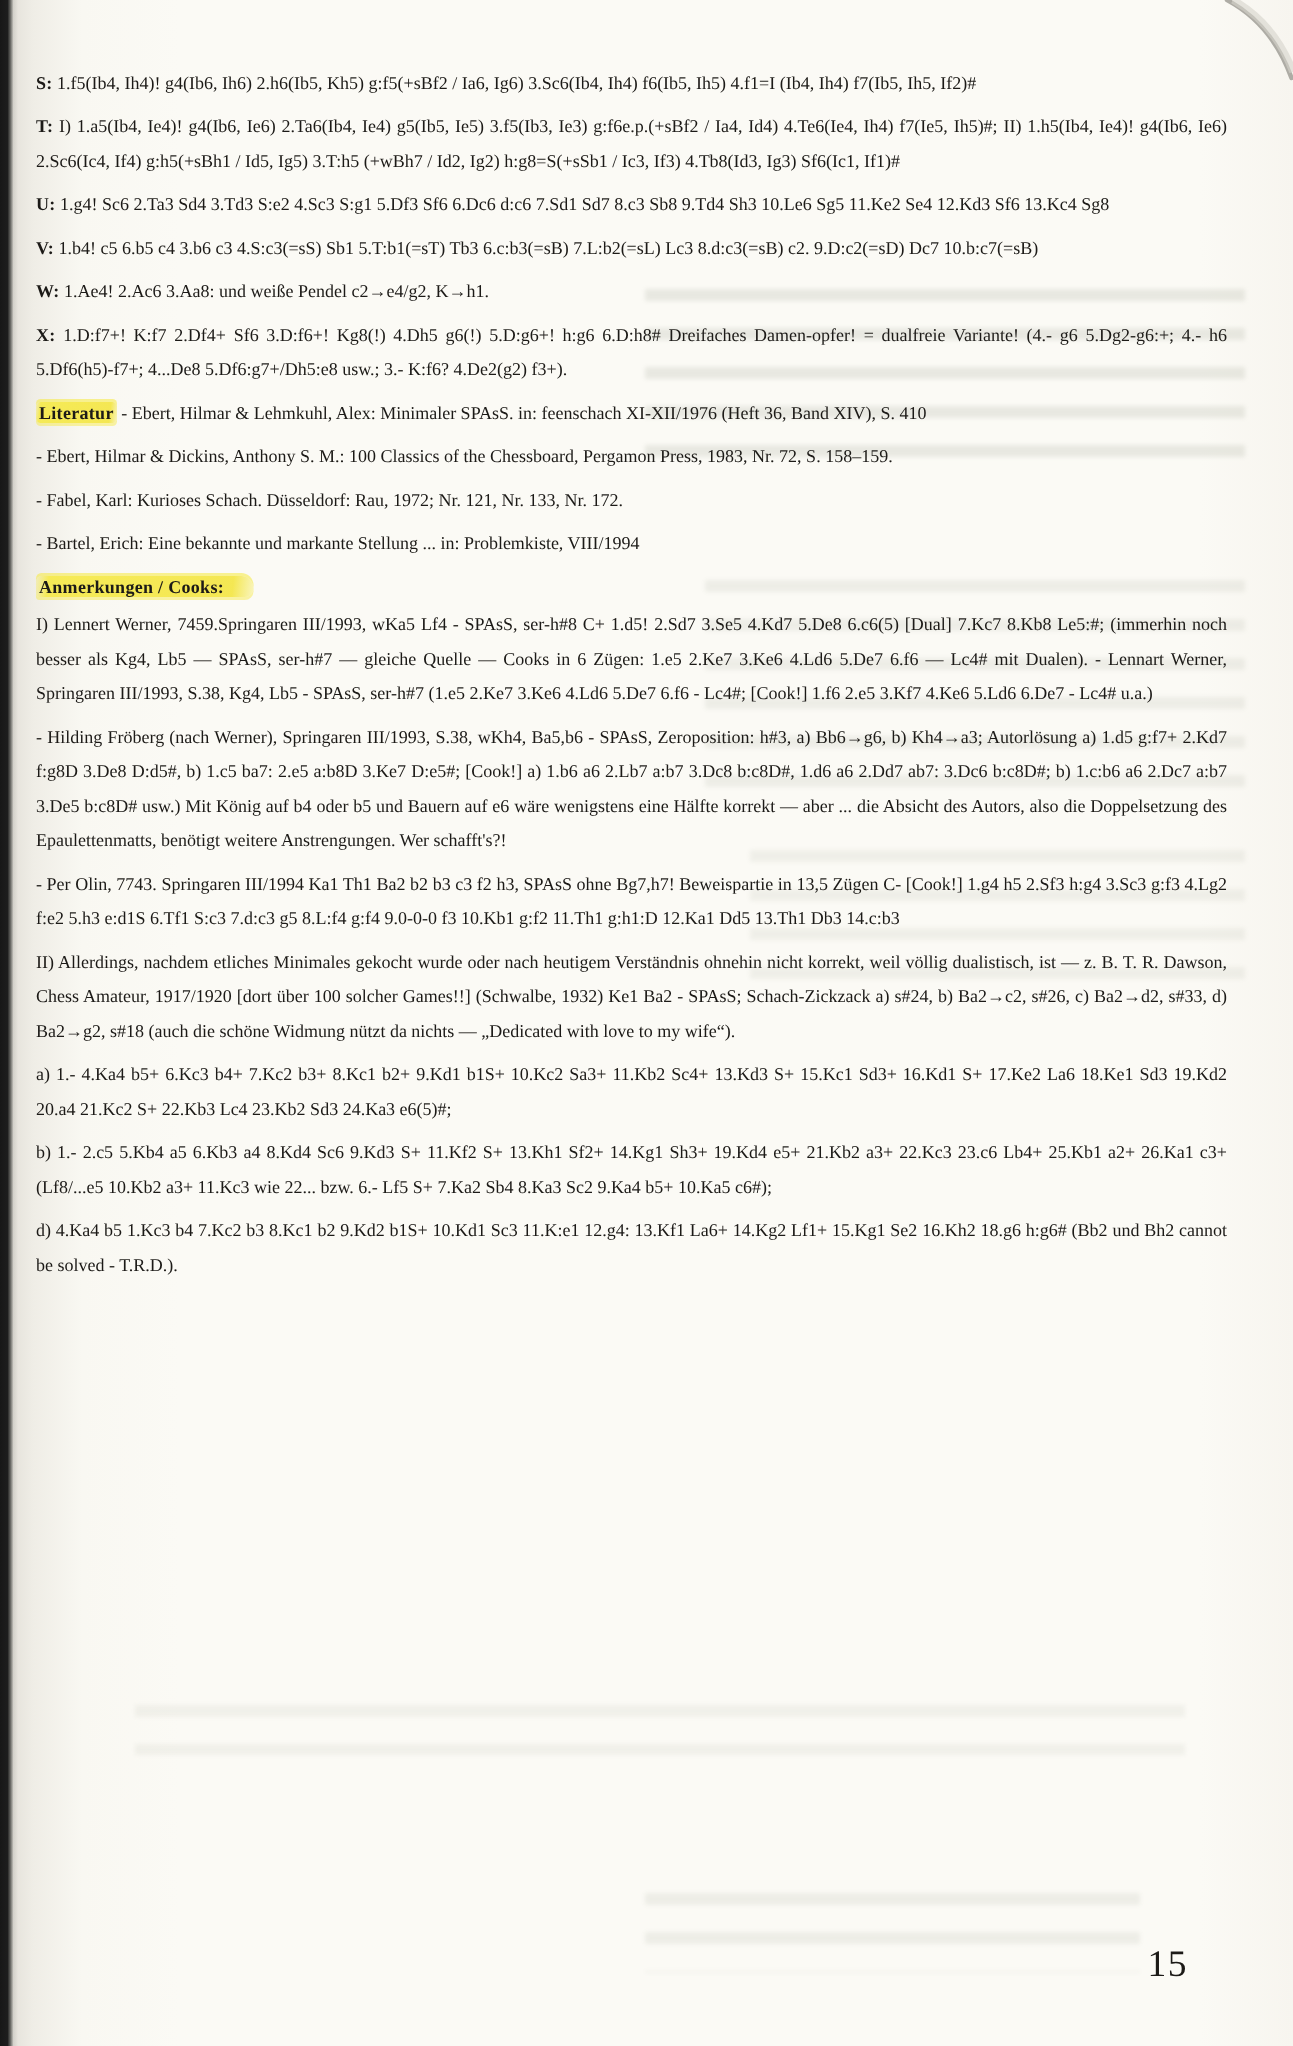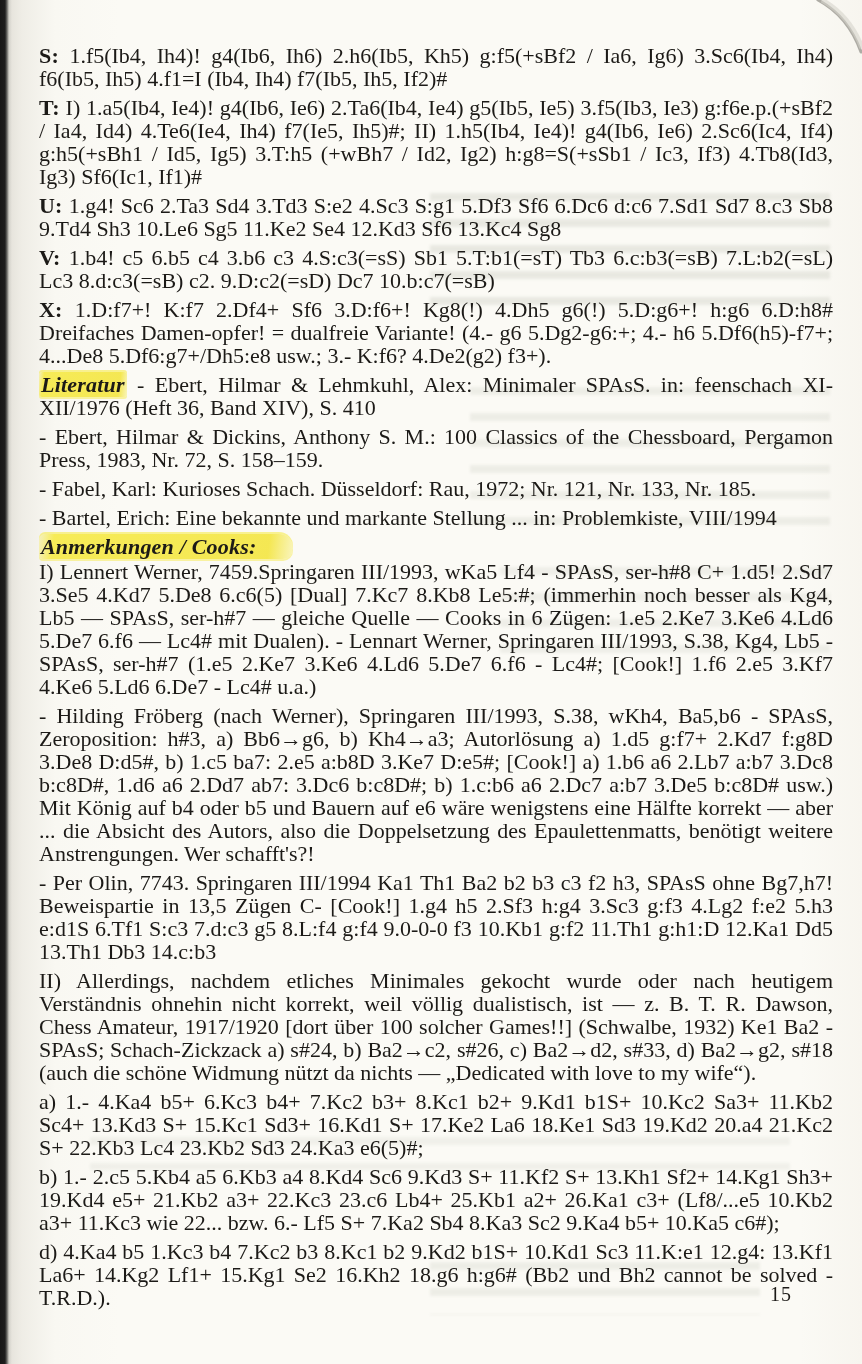--- a/index.html
+++ b/index.html
@@ -10,38 +10,37 @@
     overflow:hidden;
     font-family:"Liberation Serif","DejaVu Serif",serif;
     color:#1c1a17;
   }
   .edge-left{
     position:absolute;left:0;top:0;bottom:0;width:12px;
     background:linear-gradient(90deg,#171717 0px,#1d1d1d 5px,#6a6a66 7px,rgba(160,160,155,.25) 9px,rgba(160,160,155,0) 12px);
   }
   .curl{position:absolute;top:0;right:0;pointer-events:none;}
   .content{
-    position:absolute;left:39px;top:44px;width:794px;
-    font-size:22px;line-height:23px;
+    position:absolute;left:24px;top:44px;width:794px;
+    font-size:12px;line-height:23px;
     text-align:justify;
   }
   p.para{margin:0 0 6px 0;}
   p.para.heading{margin-bottom:2px;}
   .lead{font-weight:bold;letter-spacing:.2px;}
   .hl{
     background:linear-gradient(97deg,rgba(246,233,60,.25) 0%,rgba(246,233,60,.85) 6%,rgba(243,228,55,.85) 90%,rgba(246,233,60,.3) 100%);
     box-shadow:0 -2px 0 rgba(246,233,60,.55), 0 2px 0 rgba(246,233,60,.45);
     border-radius:3px;
     padding:0 2px;
-    font-style:italic;
   }
-  .heading .hl{padding-right:36px;border-radius:6px 14px 10px 4px;}
+  .heading .hl{padding-right:20px;border-radius:6px 14px 10px 4px;}
   .pageno{
-    position:absolute;right:70px;bottom:58px;
-    font-size:20px;letter-spacing:1px;margin-left:40px;
+    position:absolute;right:70px;bottom:40px;
+    font-size:25px;letter-spacing:1px;margin-left:40px;
   }
   .ghost{
     position:absolute;pointer-events:none;
     filter:blur(1.4px);opacity:.12;
     background:repeating-linear-gradient(180deg,rgba(0,0,0,0) 0 7px,#7d846f 7px 15px,rgba(0,0,0,0) 15px 26px);
   }
   .g1{left:430px;top:186px;width:400px;height:130px;opacity:.14;}
   .g2{left:470px;top:380px;width:360px;height:150px;opacity:.10;}
   .g3{left:500px;top:560px;width:330px;height:110px;opacity:.09;}
   .g4{left:90px;top:1130px;width:700px;height:40px;opacity:.08;}
@@ -66,28 +65,29 @@
 
   <main class="content">
   <p class="para"><b class="lead">S:</b><span> 1.f5(Ib4, Ih4)! g4(Ib6, Ih6) 2.h6(Ib5, Kh5) g:f5(+sBf2 / Ia6, Ig6) 3.Sc6(Ib4, Ih4) f6(Ib5, Ih5) 4.f1=I (Ib4, Ih4) f7(Ib5, Ih5, If2)#</span></p>
 
   <p class="para"><b class="lead">T:</b><span> I) 1.a5(Ib4, Ie4)! g4(Ib6, Ie6) 2.Ta6(Ib4, Ie4) g5(Ib5, Ie5) 3.f5(Ib3, Ie3) g:f6e.p.(+sBf2 / Ia4, Id4) 4.Te6(Ie4, Ih4) f7(Ie5, Ih5)#; II) 1.h5(Ib4, Ie4)! g4(Ib6, Ie6) 2.Sc6(Ic4, If4) g:h5(+sBh1 / Id5, Ig5) 3.T:h5 (+wBh7 / Id2, Ig2) h:g8=S(+sSb1 / Ic3, If3) 4.Tb8(Id3, Ig3) Sf6(Ic1, If1)#</span></p>
 
   <p class="para"><b class="lead">U:</b><span> 1.g4! Sc6 2.Ta3 Sd4 3.Td3 S:e2 4.Sc3 S:g1 5.Df3 Sf6 6.Dc6 d:c6 7.Sd1 Sd7 8.c3 Sb8 9.Td4 Sh3 10.Le6 Sg5 11.Ke2 Se4 12.Kd3 Sf6 13.Kc4 Sg8</span></p>
 
   <p class="para"><b class="lead">V:</b><span> 1.b4! c5 6.b5 c4 3.b6 c3 4.S:c3(=sS) Sb1 5.T:b1(=sT) Tb3 6.c:b3(=sB) 7.L:b2(=sL) Lc3 8.d:c3(=sB) c2. 9.D:c2(=sD) Dc7 10.b:c7(=sB)</span></p>
 
+  <p class="para"><b class="lead">W:</b><span> 1.Ae4! 2.Ac6 3.Aa8: und weiße Pendel c2→e4/g2, K→h1.</span></p>
 
   <p class="para"><b class="lead">X:</b><span> 1.D:f7+! K:f7 2.Df4+ Sf6 3.D:f6+! Kg8(!) 4.Dh5 g6(!) 5.D:g6+! h:g6 6.D:h8# Dreifaches Damen-opfer! = dualfreie Variante! (4.- g6 5.Dg2-g6:+; 4.- h6 5.Df6(h5)-f7+; 4...De8 5.Df6:g7+/Dh5:e8 usw.; 3.- K:f6? 4.De2(g2) f3+).</span></p>
 
   <p class="para"><b class="lead hl">Literatur</b><span> - Ebert, Hilmar &amp; Lehmkuhl, Alex: Minimaler SPAsS. in: feenschach XI-XII/1976 (Heft 36, Band XIV), S. 410</span></p>
 
   <p class="para"><span>- Ebert, Hilmar &amp; Dickins, Anthony S. M.: 100 Classics of the Chessboard, Pergamon Press, 1983, Nr. 72, S. 158–159.</span></p>
 
-  <p class="para"><span>- Fabel, Karl: Kurioses Schach. Düsseldorf: Rau, 1972; Nr. 121, Nr. 133, Nr. 185.</span></p>
+  <p class="para"><span>- Fabel, Karl: Kurioses Schach. Düsseldorf: Rau, 1972; Nr. 121, Nr. 133, Nr. 172.</span></p>
 
   <p class="para"><span>- Bartel, Erich: Eine bekannte und markante Stellung ... in: Problemkiste, VIII/1994</span></p>
 
   <p class="para heading"><b class="lead hl">Anmerkungen / Cooks:</b></p>
 
   <p class="para"><span>I) Lennert Werner, 7459.Springaren III/1993, wKa5 Lf4 - SPAsS, ser-h#8 C+ 1.d5! 2.Sd7 3.Se5 4.Kd7 5.De8 6.c6(5) [Dual] 7.Kc7 8.Kb8 Le5:#; (immerhin noch besser als Kg4, Lb5 — SPAsS, ser-h#7 — gleiche Quelle — Cooks in 6 Zügen: 1.e5 2.Ke7 3.Ke6 4.Ld6 5.De7 6.f6 — Lc4# mit Dualen). - Lennart Werner, Springaren III/1993, S.38, Kg4, Lb5 - SPAsS, ser-h#7 (1.e5 2.Ke7 3.Ke6 4.Ld6 5.De7 6.f6 - Lc4#; [Cook!] 1.f6 2.e5 3.Kf7 4.Ke6 5.Ld6 6.De7 - Lc4# u.a.)</span></p>
 
   <p class="para"><span>- Hilding Fröberg (nach Werner), Springaren III/1993, S.38, wKh4, Ba5,b6 - SPAsS, Zeroposition: h#3, a) Bb6→g6, b) Kh4→a3; Autorlösung a) 1.d5 g:f7+ 2.Kd7 f:g8D 3.De8 D:d5#, b) 1.c5 ba7: 2.e5 a:b8D 3.Ke7 D:e5#; [Cook!] a) 1.b6 a6 2.Lb7 a:b7 3.Dc8 b:c8D#, 1.d6 a6 2.Dd7 ab7: 3.Dc6 b:c8D#; b) 1.c:b6 a6 2.Dc7 a:b7 3.De5 b:c8D# usw.) Mit König auf b4 oder b5 und Bauern auf e6 wäre wenigstens eine Hälfte korrekt — aber ... die Absicht des Autors, also die Doppelsetzung des Epaulettenmatts, benötigt weitere Anstrengungen. Wer schafft's?!</span></p>
 
   <p class="para"><span>- Per Olin, 7743. Springaren III/1994 Ka1 Th1 Ba2 b2 b3 c3 f2 h3, SPAsS ohne Bg7,h7! Beweispartie in 13,5 Zügen C- [Cook!] 1.g4 h5 2.Sf3 h:g4 3.Sc3 g:f3 4.Lg2 f:e2 5.h3 e:d1S 6.Tf1 S:c3 7.d:c3 g5 8.L:f4 g:f4 9.0-0-0 f3 10.Kb1 g:f2 11.Th1 g:h1:D 12.Ka1 Dd5 13.Th1 Db3 14.c:b3</span></p>

